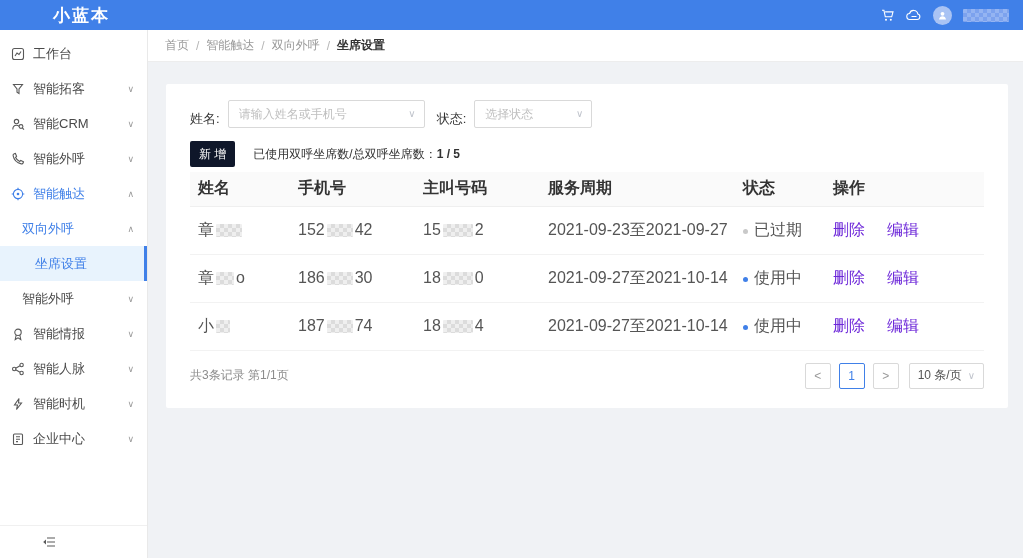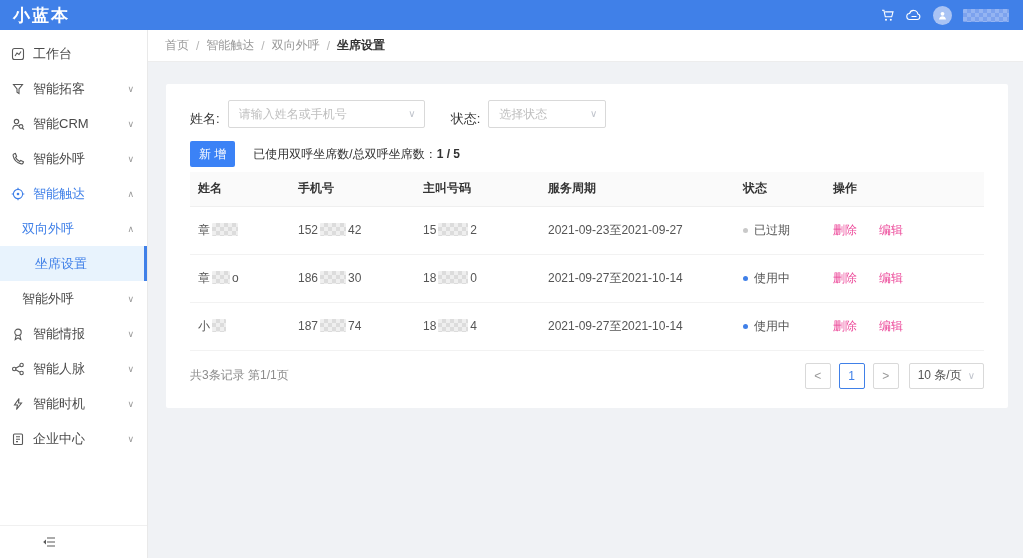--- a/index.html
+++ b/index.html
@@ -1,20 +1,20 @@
 <!DOCTYPE html>
 <html><head>
 <meta charset="utf-8">
 <style>
   * { margin:0; padding:0; box-sizing:border-box; }
   html,body { width:1023px; height:558px; overflow:hidden; background:#f0f2f5;
     font-family:"Liberation Sans","DejaVu Sans",sans-serif; font-size:12px; color:#4a4a4a; }
 
   
-  .topbar { height:30px; background:#4080E8; display:flex; align-items:center; color:#fff; }
+  .topbar { height:30px; background:#4080E8; display:flex; align-items:center; color:#fff;padding-left:40px; }
   .logo { font-size:17px; font-weight:bold; padding:0 13px; letter-spacing:2px; cursor:pointer; }
   .topbar-right { margin-left:auto; display:flex; align-items:center; gap:11px; padding-right:14px; }
   .tb-icon { display:flex; cursor:pointer; }
   .avatar { width:19px; height:19px; border-radius:50%; background:#a9c3f4; display:flex;
     align-items:center; justify-content:center; cursor:pointer; }
 
   
   .pix { display:inline-block; height:13px; vertical-align:-2px; border-radius:1px; margin:0 2px;
     background-image:repeating-conic-gradient(#dcdcdc 0% 25%, #efefef 0% 50%); background-size:8px 8px; }
   .pix-blue { background-image:repeating-conic-gradient(#7ca2ee 0% 25%, #94b4f2 0% 50%);
@@ -49,38 +49,38 @@
   .filters { display:flex; align-items:flex-end; height:28px; }
   .flabel { font-size:13px; color:#333; margin-right:8px; white-space:nowrap; }
   .select { position:relative; height:28px; }
   .select input { width:100%; height:28px; border:1px solid #d9d9d9; border-radius:2px;
     padding:0 24px 0 10px; font-size:12px; color:#333; outline:none;
     font-family:"Liberation Sans","DejaVu Sans",sans-serif; }
   .select input::placeholder { color:#bfbfbf; }
   .select .schev { position:absolute; right:9px; top:8px; font-size:10px; color:#c0c4cc; pointer-events:none; }
   .sel-name { width:197px; }
   .sel-status { width:118px; }
-  .ml26 { margin-left:26px; }
+  .ml26 { margin-left:12px; }
 
   
   .toolbar { margin-top:13px; height:26px; display:flex; align-items:center; }
-  .btn-add { height:26px; padding:0 9px; background:#3b82f6; border:none; border-radius:2px;
+  .btn-add { height:26px; padding:0 9px; background:#0f172a; border:none; border-radius:2px;
     color:#fff; font-size:12px; cursor:pointer; font-family:inherit; }
   .usage { margin-left:18px; color:#333; }
   .usage b { font-weight:600; }
 
   
-  table { margin-top:5px; width:794px; table-layout:fixed; border-collapse:collapse; font-size:12px; }
+  table { margin-top:5px; width:794px; table-layout:fixed; border-collapse:collapse; font-size:16px; }
   thead th { background:#fafafa; height:34px; text-align:left; padding-left:8px; color:#333;
     font-weight:600; border-bottom:1px solid #efefef; }
   tbody td { height:48px; padding-left:8px; color:#555; border-bottom:1px solid #f2f2f2; }
   .dot { width:5px; height:5px; border-radius:50%; display:inline-block; margin-right:6px; vertical-align:1px; }
   .dot.active { background:#4080E8; }
   .dot.expired { background:#c9c9c9; }
-  .lnk { color:#ec4899; margin-right:22px; cursor:pointer; text-decoration:none; }
+  .lnk { color:#6d28d9; margin-right:22px; cursor:pointer; text-decoration:none; }
 
   
   .tfoot { display:flex; align-items:center; justify-content:space-between; padding-top:12px; }
   .summary { color:#8c8c8c; }
   .pager { display:flex; align-items:center; gap:8px; }
   .pg { min-width:26px; height:26px; border:1px solid #d9d9d9; background:#fff; border-radius:2px;
     color:#999; font-size:12px; display:flex; align-items:center; justify-content:center;
     cursor:pointer; font-family:inherit; }
   .pg.cur { border-color:#4080E8; color:#4080E8; }
   .sizer { height:26px; border:1px solid #d9d9d9; border-radius:2px; background:#fff; display:flex;

